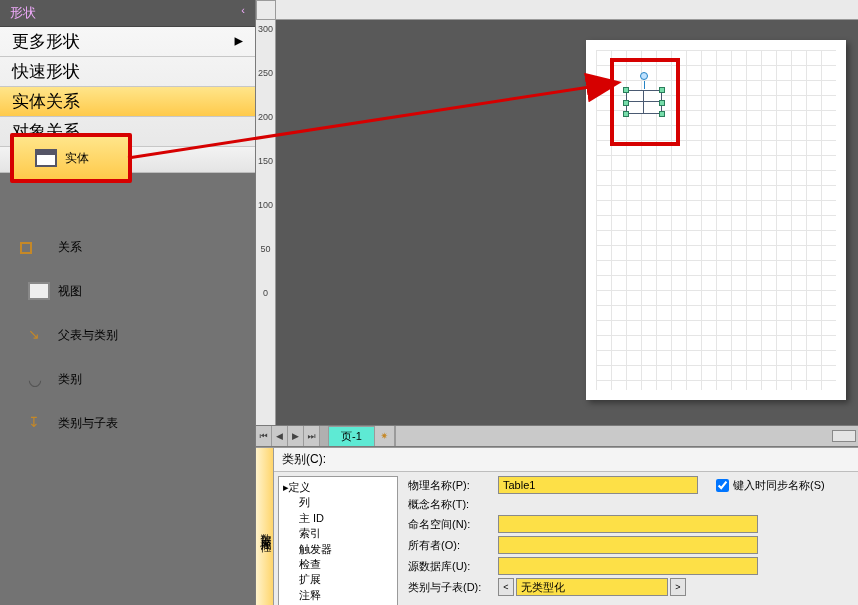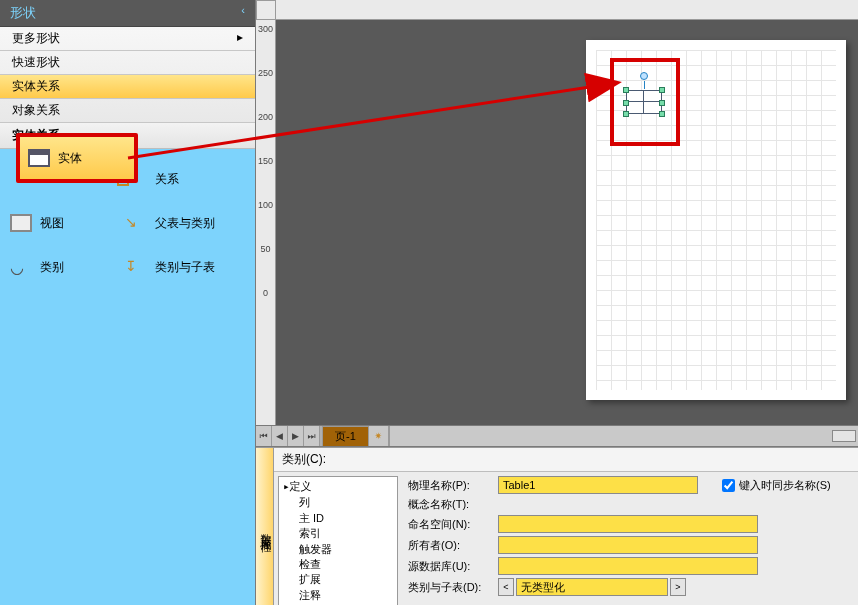--- a/index.html
+++ b/index.html
@@ -17,53 +17,53 @@
   
   .left {
     width: 256px;
     background: #fff;
     border-right: 1px solid #7a7a7a;
     display: flex;
     flex-direction: column;
   }
   .panel-title {
     background: #595959;
-    color: #7dd3fc;
+    color: #f0abfc;
     padding: 4px 10px;
     font-size: 13px;
     border-bottom: 1px solid #444;
     display: flex;
     justify-content: space-between;
   }
   .panel-title .chev { font-size: 11px; }
   .menu {
     background: linear-gradient(#f7f7f7, #e8e8e8);
   }
   .menu-item {
     padding: 3px 12px;
     border-bottom: 1px solid #c7c7c7;
-    font-size: 12px;
+    font-size: 17px;
     display: flex;
     justify-content: space-between;
   }
   .menu-item.active {
     background: linear-gradient(#ffe58a, #ffca4b);
   }
   .section-title {
     background: linear-gradient(#f3f3f3, #e4e4e4);
     border-bottom: 1px solid #bdbdbd;
     padding: 4px 12px;
     font-weight: bold;
     font-size: 12px;
   }
 
   .stencil-area {
     flex: 1;
-    background: #7dd3fc;
-    padding: 8px 4px;
+    background: #737373;
+    padding: 8px 22px;
   }
   .stencil-grid {
     display: flex;
     flex-wrap: wrap;
   }
   .stencil {
     width: 115px;
     height: 44px;
     display: flex;
     align-items: center;
@@ -82,31 +82,31 @@
   .ic-rel::after{content:"";position:absolute;right:-4px;top:-4px;width:8px;height:8px;border:2px solid #c58827;}
   .ic-view   { background:#eee; border:2px solid #888; }
   .ic-parentchild::before{content:"↘";color:#c58827;font-size:14px;}
   .ic-cat::before{content:"◡";font-size:16px;color:#555;}
   .ic-catchild::before{content:"↧";font-size:14px;color:#c58827;}
   .ic-dyn::before{content:"⬎";font-size:14px;color:#c58827;}
 
   
   .hl-entity {
     position:absolute;
-    left: 16px;
+    left: 10px;
     top: 133px;
     width: 122px;
     height: 50px;
     background: linear-gradient(#ffe58a, #ffca4b);
     border: 4px solid #d60000;
     border-radius: 2px;
     display:flex;
     align-items:center;
     gap:8px;
-    padding: 4px 8px;
+    padding: 4px 21px;
     font-size:12px;
     z-index: 20;
   }
 
   
   .right {
     flex: 1;
     display: flex;
     flex-direction: column;
     background: #595959;
@@ -227,26 +227,26 @@
     align-items:stretch;
   }
   .tab-nav-btn{
     width:16px;
     background:#c9c9c9;
     border-right:1px solid #9a9a9a;
     display:flex;align-items:center;justify-content:center;
     font-size:9px;color:#444;
   }
   .tab {
-    background:#a16207;
+    background:#5eead4;
     border:1px solid #9a9a9a;
     border-bottom:none;
     padding:2px 12px;
     font-size:11px;
-    margin-left:2px;
+    margin-left:8px;
   }
   .tab-new{ width:20px; display:flex;align-items:center;justify-content:center; color:#c58827; }
   .tab-scroll{ flex:1; background:#c9c9c9; border-left:1px solid #9a9a9a; position:relative;}
   .tab-scroll .thumb{position:absolute;right:2px;top:4px;height:12px;width:24px;background:#e4e4e4;border:1px solid #888;}
 
   
   .prop {
     height: 158px;
     display:flex;
     background:#ececec;
@@ -272,39 +272,39 @@
   .form-area { flex:1; display:flex; }
   .tree {
     width: 120px;
     background:#fff;
     border:1px solid #9a9a9a;
     margin:4px;
     font-size:11px;
     padding:3px 4px;
     line-height:1.4;
   }
-  .tree .root{color:#000;font-family:Liberation Mono, monospace;}
+  .tree .root{color:#000;}
   .tree .child{padding-left:16px;}
   .fields {
     flex:1;
     padding:4px 6px;
     font-size:11px;
   }
   .frow{ display:flex; align-items:center; margin-bottom:3px; }
   .flabel{ width:90px; }
   .finput{
     flex:1; max-width:200px;
     height:18px;
     border:1px solid #8a8a8a;
     background:#fde047;
     padding:1px 4px;
     font-size:11px;
   }
   .finput.alt{ max-width:260px;}
-  .fcheck{ margin-left:24px; display:flex; align-items:center; gap:4px;}
+  .fcheck{ margin-left:18px; display:flex; align-items:center; gap:4px;}
   .sel-wrap{display:flex;align-items:center;gap:2px;}
   .sel-btn{width:16px;height:18px;border:1px solid #8a8a8a;background:#e4e4e4;display:flex;align-items:center;justify-content:center;font-size:9px;}
 </style>
 </head>
 <body>
 
 <div class="app">
 
   <div class="left">
     <div class="panel-title">

